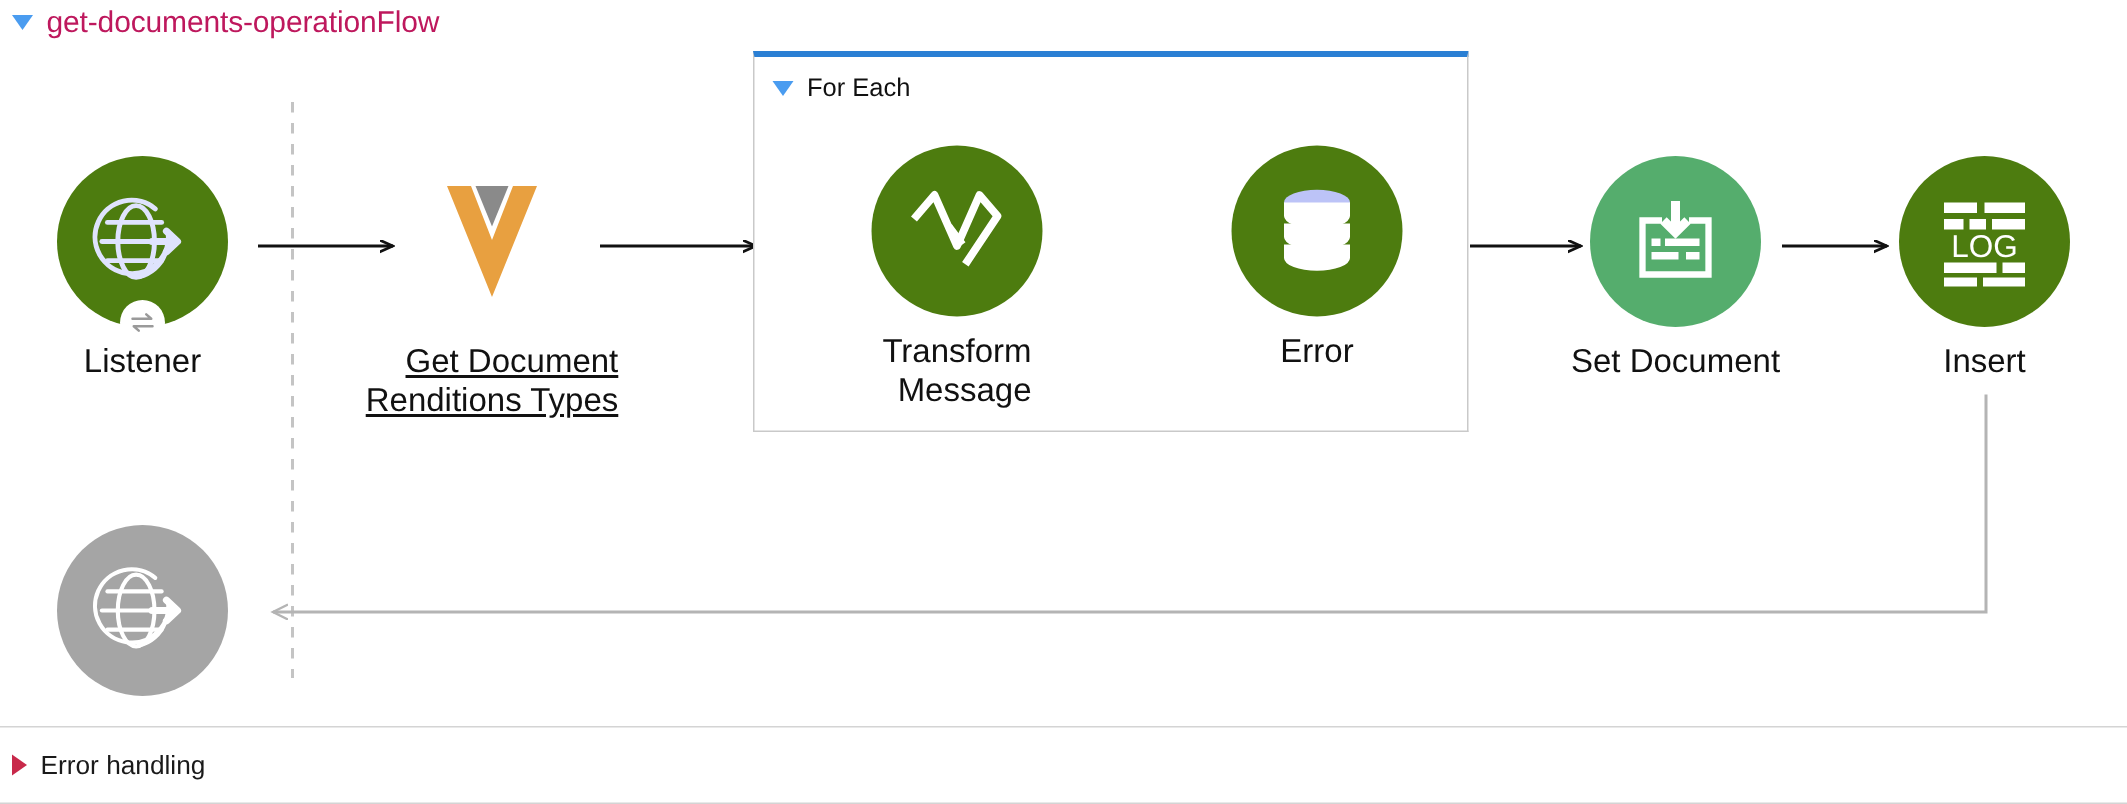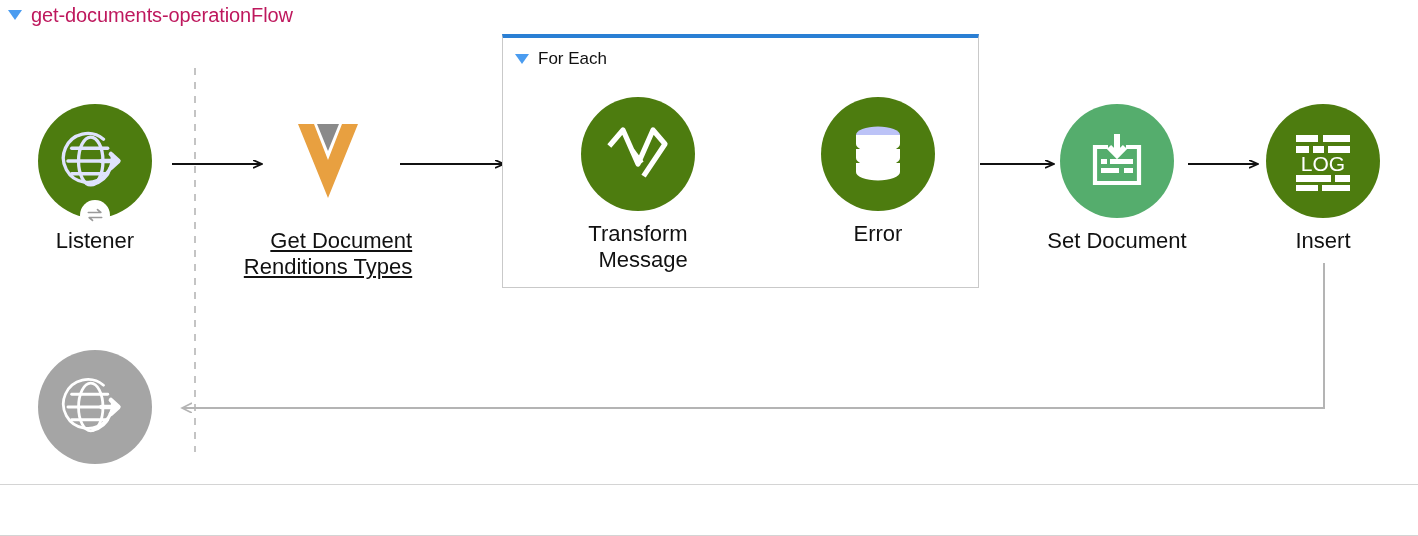--- a/index.html
+++ b/index.html
@@ -289,15 +289,19 @@
           <line x1="6.5" y1="32" x2="36" y2="32"></line>
           <path d="M10,20 H44"></path>
           <path d="M10,44 H44"></path>
         </g>
         <path d="M38,32 H53 M47,25.5 L54,32 L47,38.5" fill="none" stroke="#ffffff" stroke-width="4.4" stroke-linecap="round" stroke-linejoin="round"></path>
       </svg>
     </div>
   </div>
 
   <div class="divider" style="top:484px;"></div>
+  <div class="error-bar" style="top:485px; height:50px;">
+    <span class="tri-right"></span>
+    <span class="error-bar-text">Error handling</span>
+  </div>
   <div class="divider" style="top:535px;"></div>
 
 </div>
 
 </body></html>

